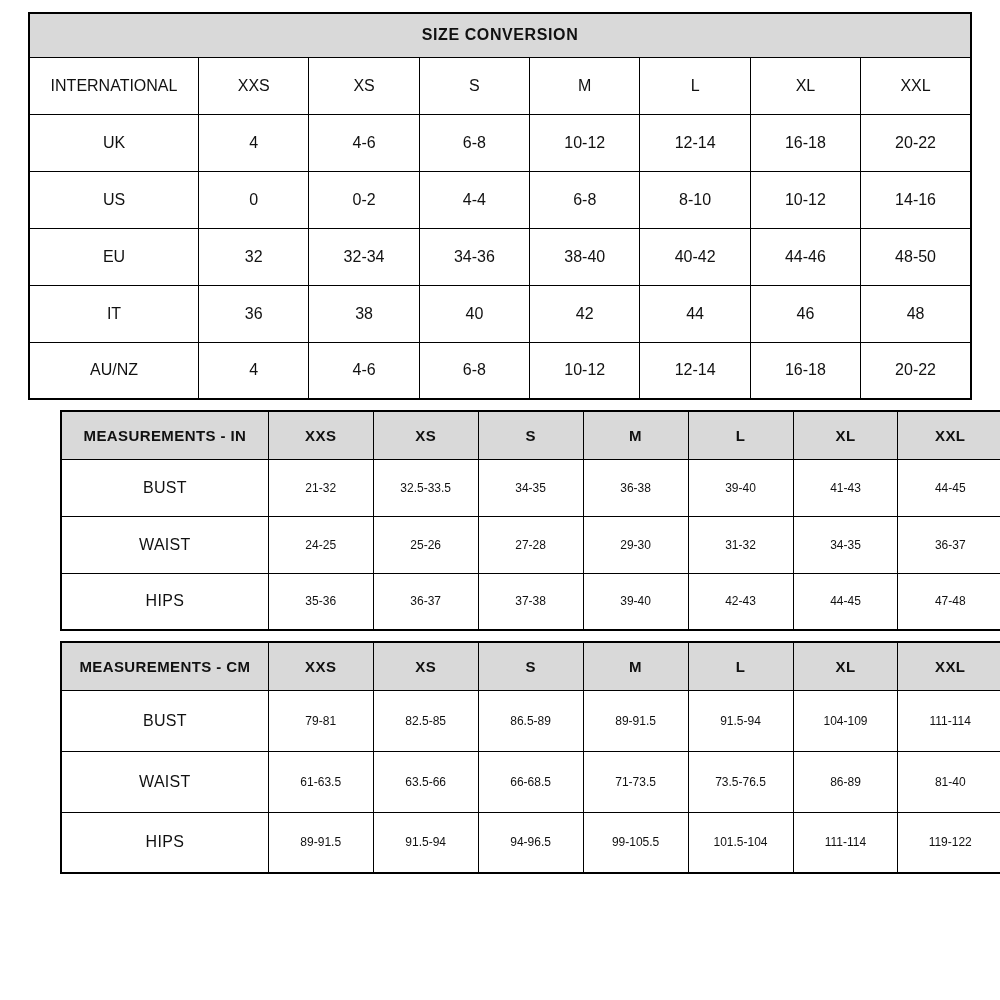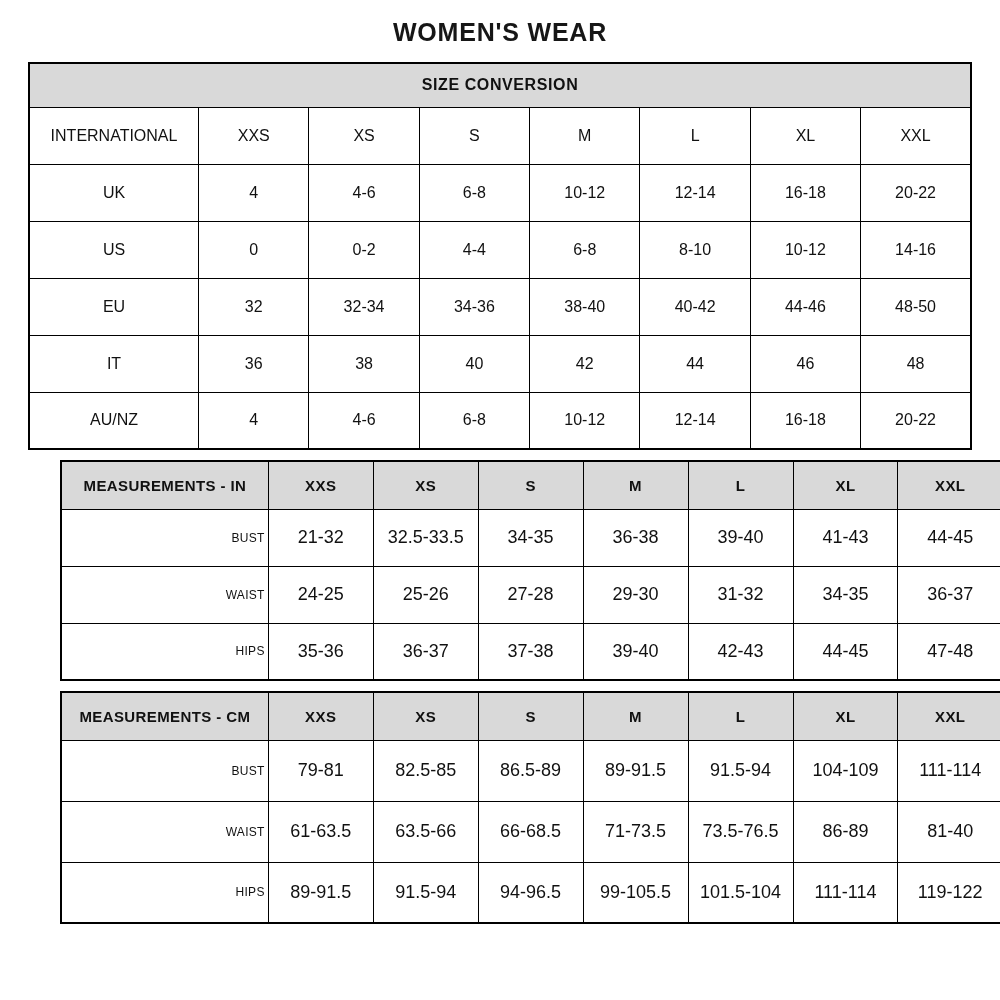--- a/index.html
+++ b/index.html
@@ -54,30 +54,29 @@
     letter-spacing: 0.6px;
   }
   
   .t-meas th {
     height: 48px;
     background: var(--header-bg);
     font-weight: 700;
     font-size: 15px;
     letter-spacing: 0.4px;
   }
-  .t-meas td { height: 57px; font-size: 18px; }
+  .t-meas td { height: 57px; font-size: 12px; }
   .t-cm td { height: 61px; }
-  .t-meas td.label { font-size: 12px; letter-spacing: 0.3px; text-align: right; }
+  .t-meas td.label { font-size: 16px; letter-spacing: 0.3px; }
 </style>
 </head>
 <body>
 
 <div class="page">
 
-  <h1>WOMEN'S WEAR</h1>
 
   <table class="t-size">
     <colgroup>
       <col style="width:18%">
       <col span="7">
     </colgroup>
   <tbody>
         <tr>
           <td colspan="8" class="title-cell">SIZE CONVERSION</td>
         </tr>

